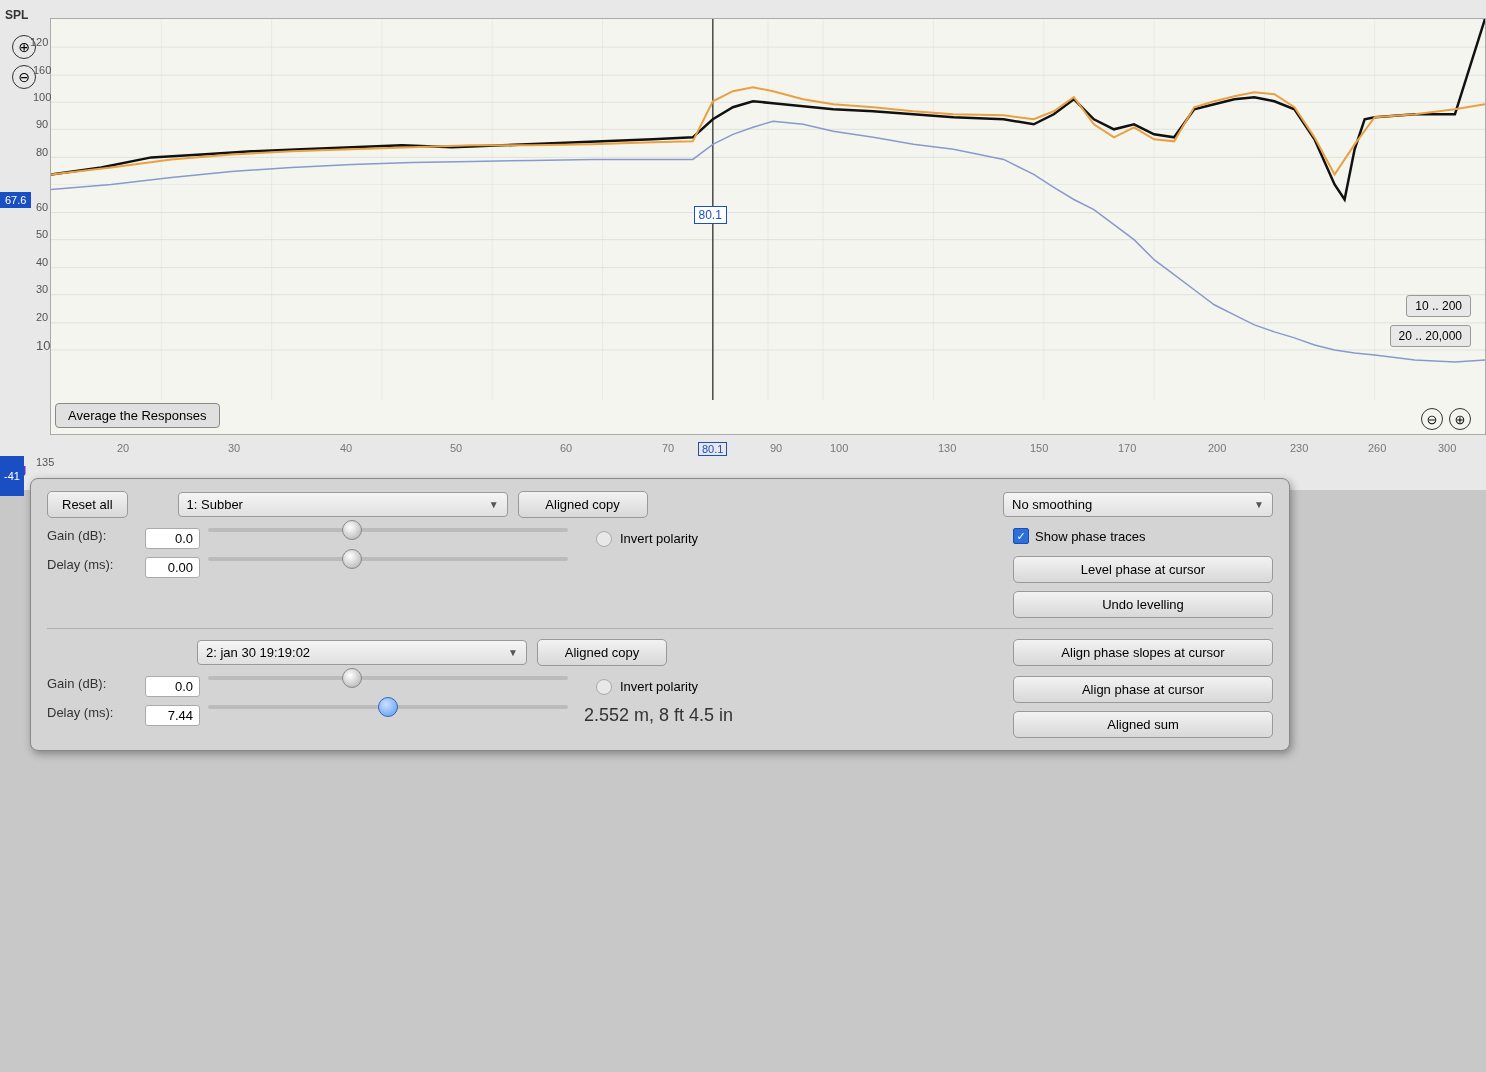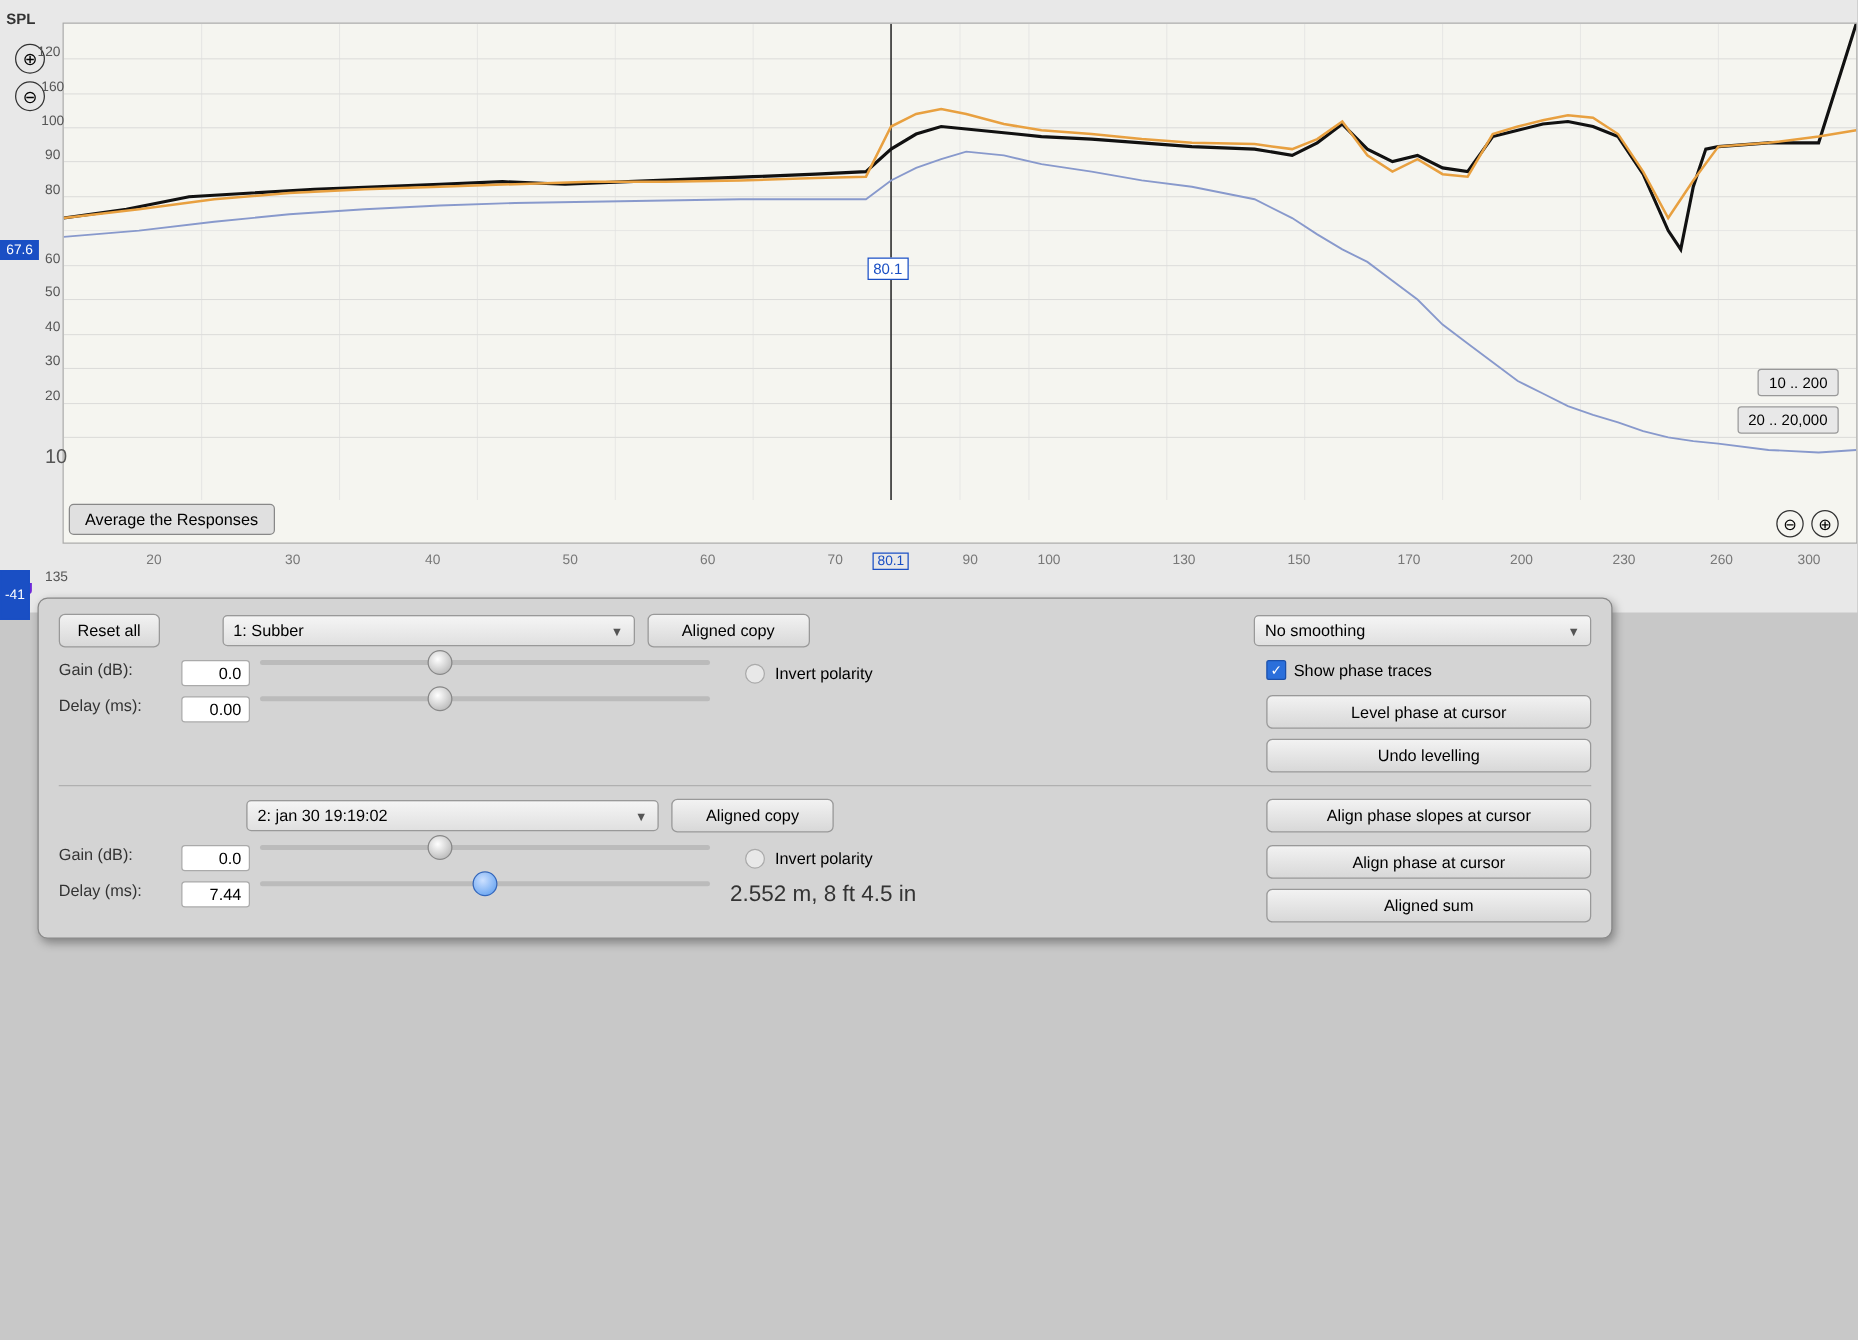--- a/index.html
+++ b/index.html
@@ -180,21 +180,21 @@
       white-space: nowrap;
     }
 
     .select-box {
       background: linear-gradient(to bottom, #f5f5f5, #e0e0e0);
       border: 1px solid #999;
       border-radius: 4px;
       padding: 4px 8px;
       font-size: 13px;
       display: flex;
-      align-items: flex-end;
+      align-items: center;
       cursor: pointer;
       gap: 6px;
     }
     .select-box .sel-arrow { font-size: 10px; color: #555; }
 
     .wide-select { width: 330px; justify-content: space-between; }
 
     .smoothing-select { width: 270px; justify-content: space-between; }
 
     
@@ -340,21 +340,21 @@
     <div style="position:absolute;left:30px;top:18px;font-size:11px;color:#555;">120</div>
     <div style="position:absolute;left:33px;top:46px;font-size:11px;color:#555;">160</div>
     <div style="position:absolute;left:33px;top:73px;font-size:11px;color:#555;">100</div>
     <div style="position:absolute;left:36px;top:100px;font-size:11px;color:#555;">90</div>
     <div style="position:absolute;left:36px;top:128px;font-size:11px;color:#555;">80</div>
     <div style="position:absolute;left:36px;top:183px;font-size:11px;color:#555;">60</div>
     <div style="position:absolute;left:36px;top:210px;font-size:11px;color:#555;">50</div>
     <div style="position:absolute;left:36px;top:238px;font-size:11px;color:#555;">40</div>
     <div style="position:absolute;left:36px;top:265px;font-size:11px;color:#555;">30</div>
     <div style="position:absolute;left:36px;top:293px;font-size:11px;color:#555;">20</div>
-    <div style="position:absolute;left:36px;top:320px;font-size:16px;color:#555;margin-top:19px;">10</div>
+    <div style="position:absolute;left:36px;top:320px;font-size:13px;color:#555;">10</div>
   </div>
 
   <div class="freq-btn" style="position:absolute;top:295px;right:15px;z-index:10;background:#e8e8e8;border:1px solid #999;border-radius:3px;padding:3px 8px;font-size:12px;cursor:pointer;">10 .. 200</div>
   <div class="freq-btn" style="position:absolute;top:325px;right:15px;z-index:10;background:#e8e8e8;border:1px solid #999;border-radius:3px;padding:3px 8px;font-size:12px;cursor:pointer;">20 .. 20,000</div>
 
   <div style="position:absolute;bottom:60px;right:15px;display:flex;gap:6px;">
     <div style="width:22px;height:22px;border:1.5px solid #333;border-radius:50%;display:flex;align-items:center;justify-content:center;font-size:13px;cursor:pointer;">⊖</div>
     <div style="width:22px;height:22px;border:1.5px solid #333;border-radius:50%;display:flex;align-items:center;justify-content:center;font-size:13px;cursor:pointer;">⊕</div>
   </div>
 

